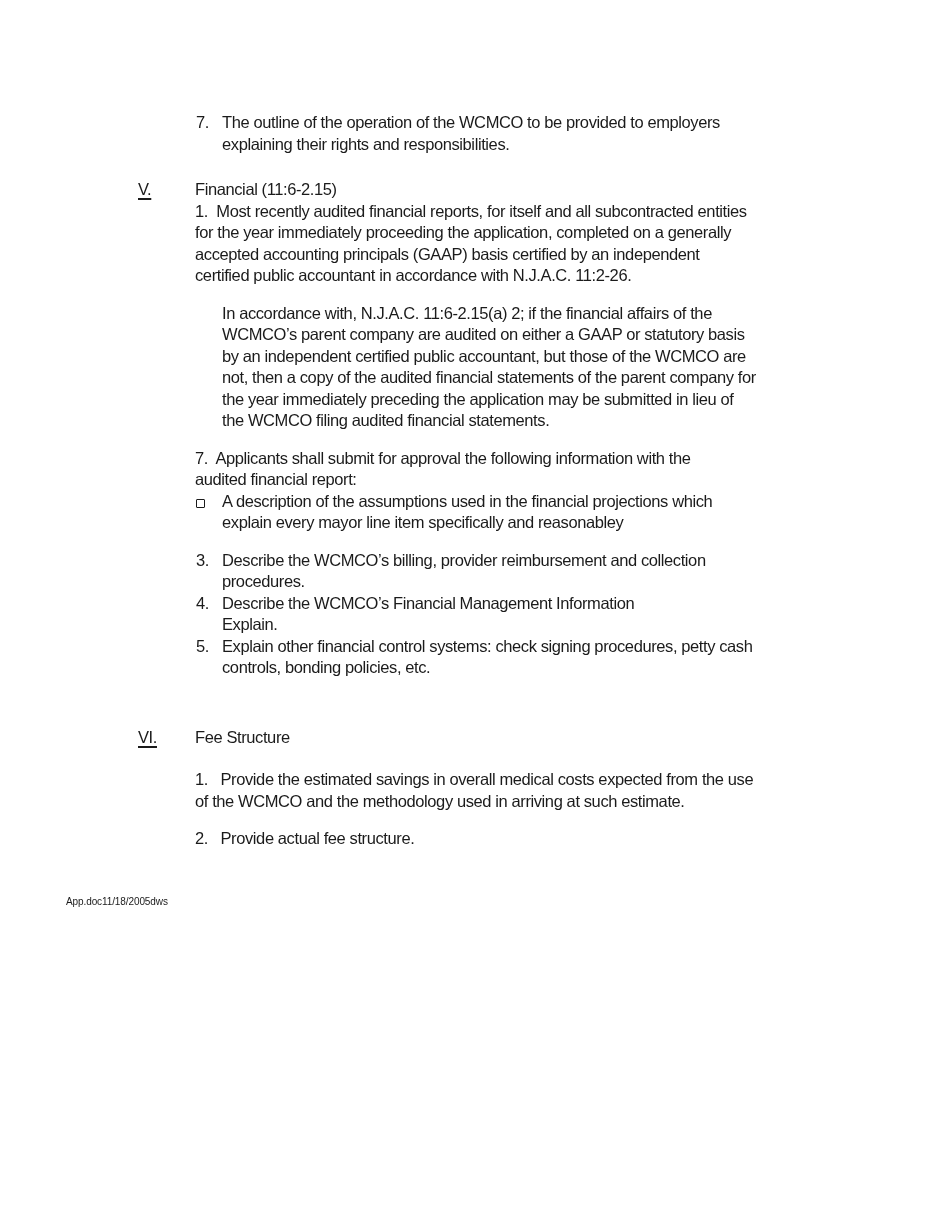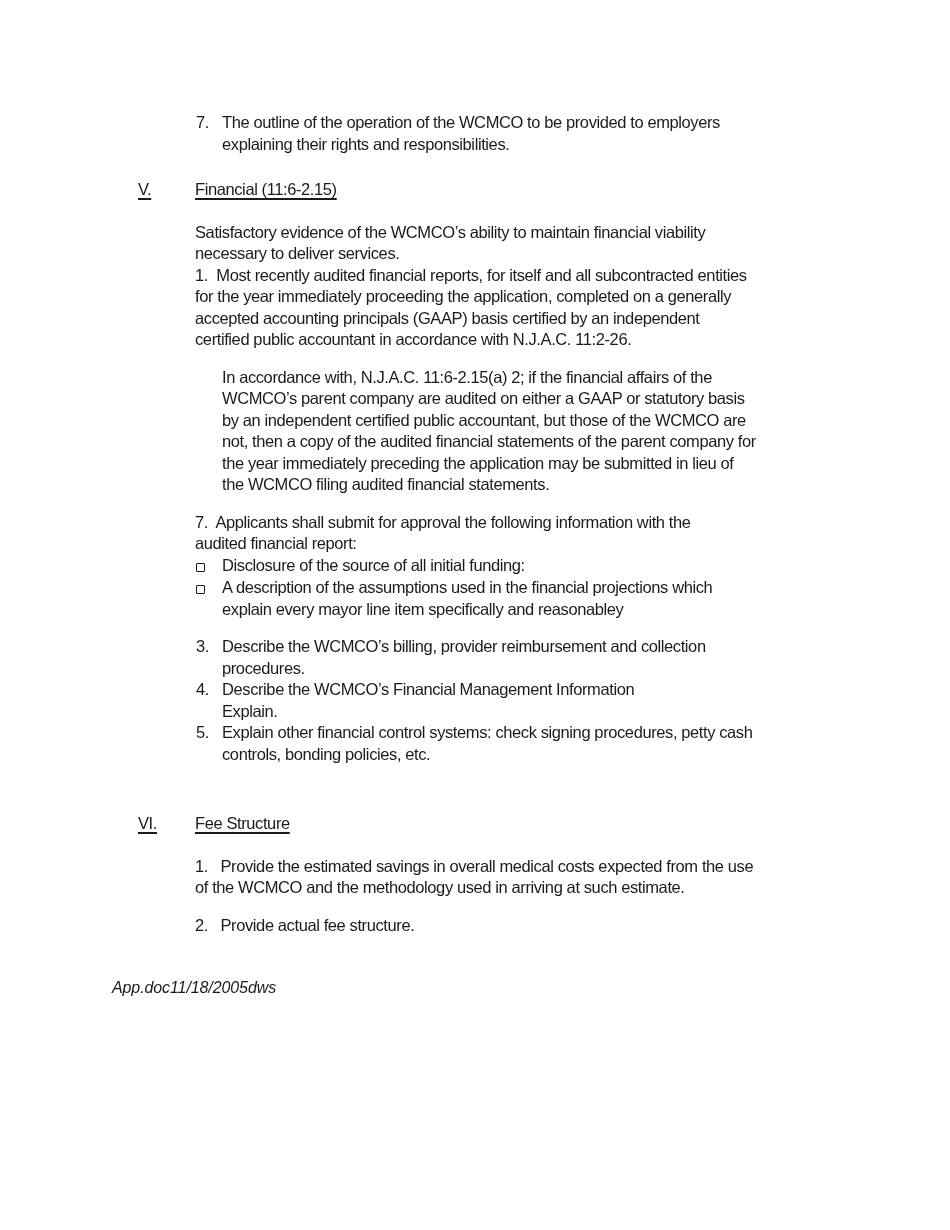--- a/index.html
+++ b/index.html
@@ -48,21 +48,20 @@
   }
   
   .heading {
     display: flex;
     margin-left: 138px;
   }
   .heading .roman {
     flex: 0 0 57px;
   }
   .underlined {
-    text-decoration: underline;
     text-decoration-thickness: 1.5px;
     text-underline-offset: 3px;
   }
   .underline-roman {
     display: inline-block;
     text-decoration: underline;
     text-decoration-thickness: 1.5px;
     text-underline-offset: 3px;
   }
   
@@ -79,25 +78,24 @@
     width: 7px;
     height: 7px;
     border: 1.4px solid #1b1b1b;
     border-radius: 1px;
     margin-top: 8px;
   }
   .bullet-row .txt {
     flex: 1;
   }
   .footer {
-    margin-left: 112px;
-    font-size: 16px;
+    margin-left: 66px;
+    font-size: 10px;
     line-height: 14px;
     letter-spacing: -0.1px;
-    font-style: italic;
   }
   
   .mt-first   { margin-top: 112px; }
   .mt-24      { margin-top: 24px; }
   .mt-23      { margin-top: 16px; }
   .mt-22      { }
   .mt-21      { margin-top: 21px; }
   .mt-44      { margin-top: 48px; }
   .mt-45      { margin-top: 45px; }
 </style>
@@ -110,43 +108,37 @@
     <div class="num">7.</div>
     <div class="txt pre">The outline of the operation of the WCMCO to be provided to employers
 explaining their rights and responsibilities.</div>
   </div>
 
   <div class="heading mt-24">
     <div class="roman"><span class="underline-roman">V.</span></div>
     <div class="underlined">Financial (11:6-2.15)</div>
   </div>
 
-  <div class="para pre mt-21">Satisfactory evidence of the WCMCO’s ability to maintain financial viability
-necessary to deliver services.</div>
 
   <div class="para pre mt-22">1.  Most recently audited financial reports, for itself and all subcontracted entities
 for the year immediately proceeding the application, completed on a generally
 accepted accounting principals (GAAP) basis certified by an independent
 certified public accountant in accordance with N.J.A.C. 11:2-26.</div>
 
   <div class="note pre mt-23">In accordance with, N.J.A.C. 11:6-2.15(a) 2; if the financial affairs of the
 WCMCO’s parent company are audited on either a GAAP or statutory basis
 by an independent certified public accountant, but those of the WCMCO are
 not, then a copy of the audited financial statements of the parent company for
 the year immediately preceding the application may be submitted in lieu of
 the WCMCO filing audited financial statements.</div>
 
   <div class="para pre mt-23">7.  Applicants shall submit for approval the following information with the
 audited financial report:</div>
 
   <div class="mt-22">
-    <div class="bullet-row">
-      <div class="bullet-col"><span class="bullet-square"></span></div>
-      <div class="txt pre">Disclosure of the source of all initial funding:</div>
-    </div>
     <div class="bullet-row">
       <div class="bullet-col"><span class="bullet-square"></span></div>
       <div class="txt pre">A description of the assumptions used in the financial projections which
 explain every mayor line item specifically and reasonabley</div>
     </div>
   </div>
 
   <div class="hang mt-23">
     <div class="num">3.</div>
     <div class="txt pre">Describe the WCMCO’s billing, provider reimbursement and collection

